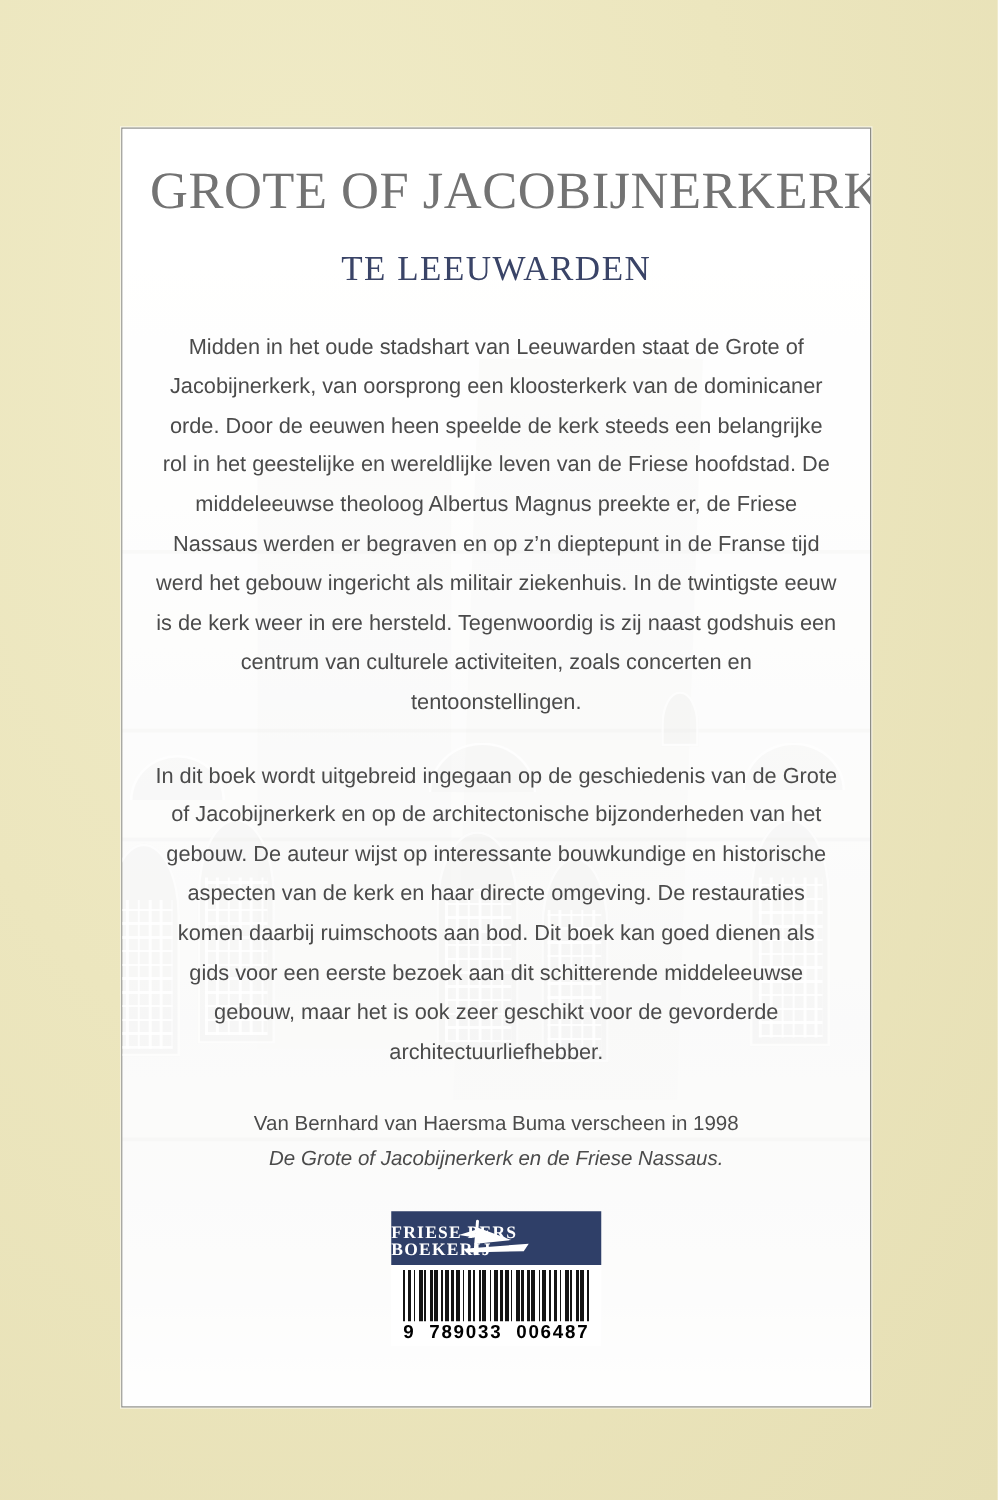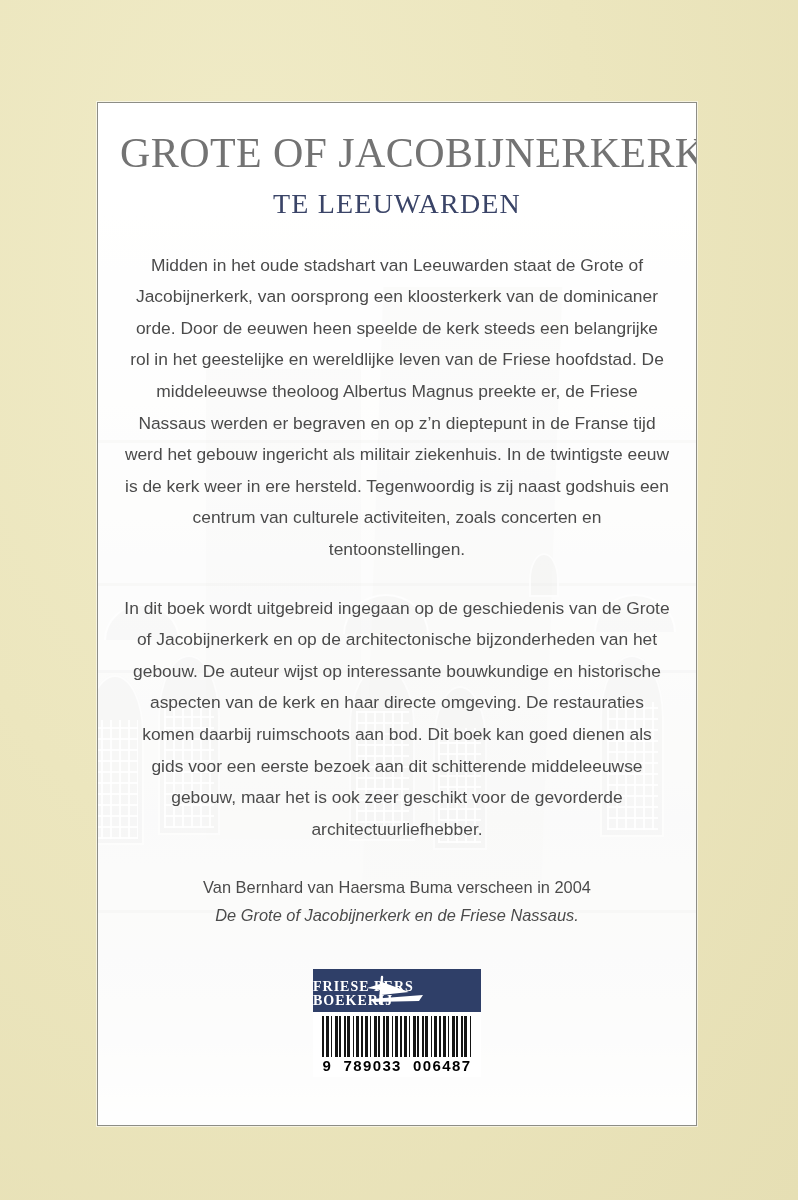--- a/index.html
+++ b/index.html
@@ -138,21 +138,21 @@
     color: #737373;
     font-weight: 400;
     white-space: nowrap;
   }
   .subtitle {
     font-family: "Liberation Serif", serif;
     font-size: 28px;
     letter-spacing: 1.2px;
     color: #3A4467;
     font-weight: 400;
-    margin-top: 12px;
+    margin-top: 24px;
   }
 
   .body-copy {
     margin-top: 30px;
   }
   .para {
     font-family: "Liberation Sans", sans-serif;
     font-size: 17.4px;
     line-height: 31.6px;
     color: #4B4B4B;
@@ -286,21 +286,21 @@
         <div class="title">GROTE OF JACOBIJNERKERK</div>
         <div class="subtitle">TE LEEUWARDEN</div>
       </div>
 
       <div class="body-copy">
         <p class="para">Midden in het oude stadshart van Leeuwarden staat de Grote of Jacobijnerkerk, van oorsprong een kloosterkerk van de dominicaner orde. Door de eeuwen heen speelde de kerk steeds een belangrijke rol in het geestelijke en wereldlijke leven van de Friese hoofdstad. De middeleeuwse theoloog Albertus Magnus preekte er, de Friese Nassaus werden er begraven en op z’n dieptepunt in de Franse tijd werd het gebouw ingericht als militair ziekenhuis. In de twintigste eeuw is de kerk weer in ere hersteld. Tegenwoordig is zij naast godshuis een centrum van culturele activiteiten, zoals concerten en tentoonstellingen.</p>
         <p class="para">In dit boek wordt uitgebreid ingegaan op de geschiedenis van de Grote of Jacobijnerkerk en op de architectonische bijzonderheden van het gebouw. De auteur wijst op interessante bouwkundige en historische aspecten van de kerk en haar directe omgeving. De restauraties komen daarbij ruimschoots aan bod. Dit boek kan goed dienen als gids voor een eerste bezoek aan dit schitterende middeleeuwse gebouw, maar het is ook zeer geschikt voor de gevorderde architectuurliefhebber.</p>
       </div>
 
       <div class="colophon">
-        <div>Van Bernhard van Haersma Buma verscheen in 2004</div>
+        <div>Van Bernhard van Haersma Buma verscheen in 1998</div>
         <div class="work">De Grote of Jacobijnerkerk en de Friese Nassaus.</div>
       </div>
 
     </div>
 
     <div class="logo-wrap">
 
       <div class="logo">
         <svg class="logo-mark" viewBox="0 0 96 32">
 

